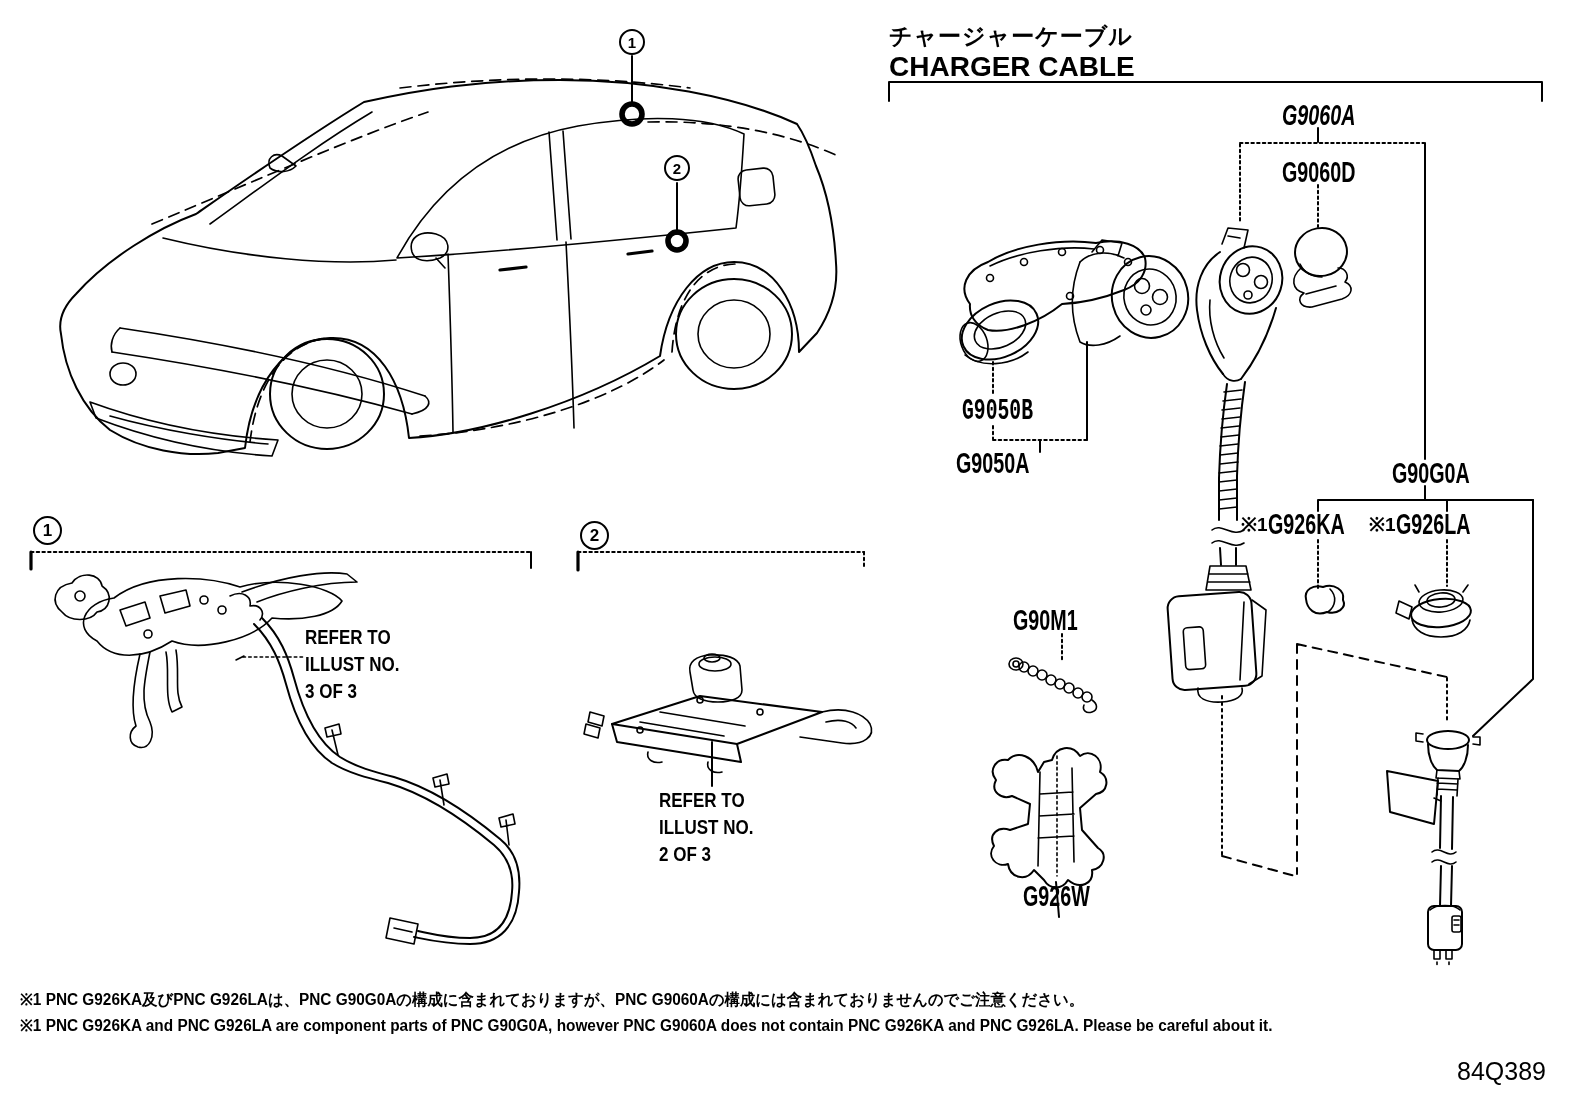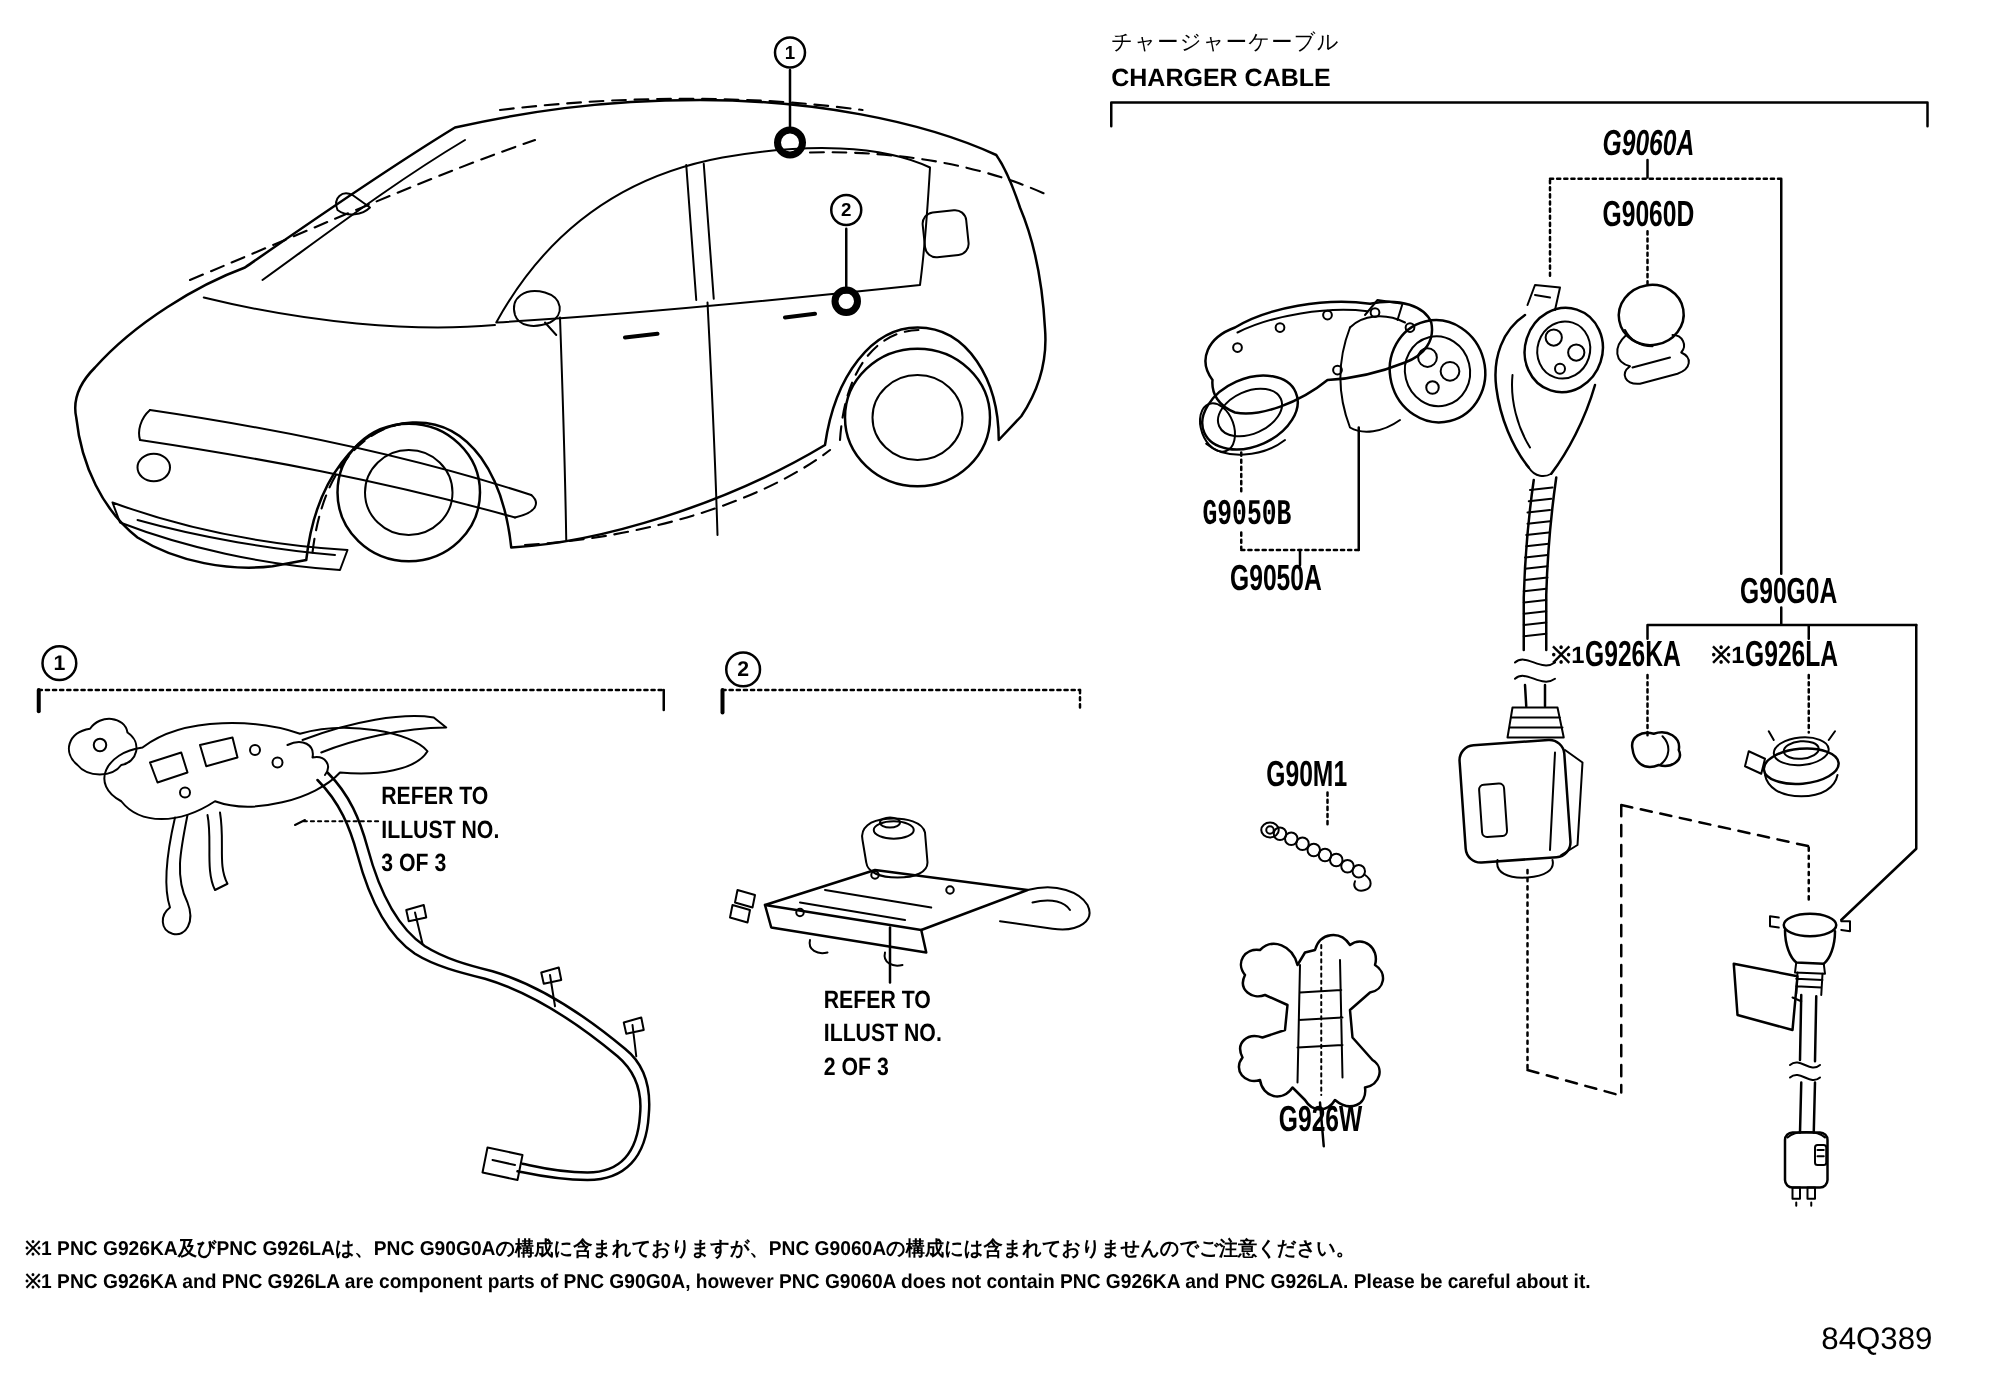--- a/index.html
+++ b/index.html
@@ -13,22 +13,22 @@
   #art .dot{stroke-dasharray:2.5 3.2;}
   #art .ddot{stroke-dasharray:2.5 4;}
   #art .dsh{stroke-dasharray:9 7;}
   #art .cdash{stroke-dasharray:11 7;stroke-width:1.7;}
   .abs{position:absolute;white-space:nowrap;line-height:1;}
   .plbl{font-weight:bold;font-size:29px;}
   .sq{display:inline-block;transform:scaleX(0.68);transform-origin:0 60%;}
   .star{font-weight:bold;font-size:19px;margin-right:1px;}
   .lblgrp{display:flex;align-items:center;}
   .refer{font-weight:bold;font-size:20px;line-height:27px;transform:scaleX(0.85);transform-origin:0 0;}
-  .title-jp{font-weight:normal;font-size:17px;letter-spacing:1px;}
-  .title-en{font-weight:bold;font-size:20px;}
+  .title-jp{font-weight:bold;font-size:23px;letter-spacing:1px;}
+  .title-en{font-weight:bold;font-size:28px;}
   .fnote{font-weight:bold;font-size:16px;transform:scaleX(0.96);transform-origin:0 0;}
   .dwgno{font-weight:normal;font-size:25px;}
   .badge{position:absolute;border:2.2px solid #000;border-radius:50%;
          display:flex;align-items:center;justify-content:center;
          font-weight:bold;font-size:15px;background:#fff;box-sizing:border-box;}
   .badge.big{font-size:17px;border-width:2.6px;}
 </style>
 </head>
 <body>
 
@@ -289,21 +289,21 @@
   <div class="badge big" style="left:33px;top:516px;width:29px;height:29px;">
       <span>1</span>
     </div>
   <div class="badge big" style="left:580px;top:521px;width:29px;height:29px;">
       <span>2</span>
     </div>
 
   <div class="abs plbl" style="left:1282px;top:101px;font-style:italic;"><span class="sq">G9060A</span></div>
   <div class="abs plbl" style="left:1282px;top:158px;text-align:right;"><span class="sq">G9060D</span></div>
   <div class="abs plbl" style="left:962px;top:397px;font-family:Liberation Mono, monospace;"><span class="sq">G9050B</span></div>
-  <div class="abs plbl" style="left:984px;top:449px;"><span class="sq">G9050A</span></div>
+  <div class="abs plbl" style="left:956px;top:449px;"><span class="sq">G9050A</span></div>
   <div class="abs plbl" style="left:1392px;top:459px;"><span class="sq">G90G0A</span></div>
   <div class="abs plbl lblgrp" style="left:1241px;top:510px;">
       <span class="star">※1</span>
       <span class="sq">G926KA</span>
     </div>
   <div class="abs plbl lblgrp" style="left:1369px;top:510px;">
       <span class="star">※1</span>
       <span class="sq">G926LA</span>
     </div>
   <div class="abs plbl" style="left:1013px;top:606px;text-align:center;"><span class="sq">G90M1</span></div>

